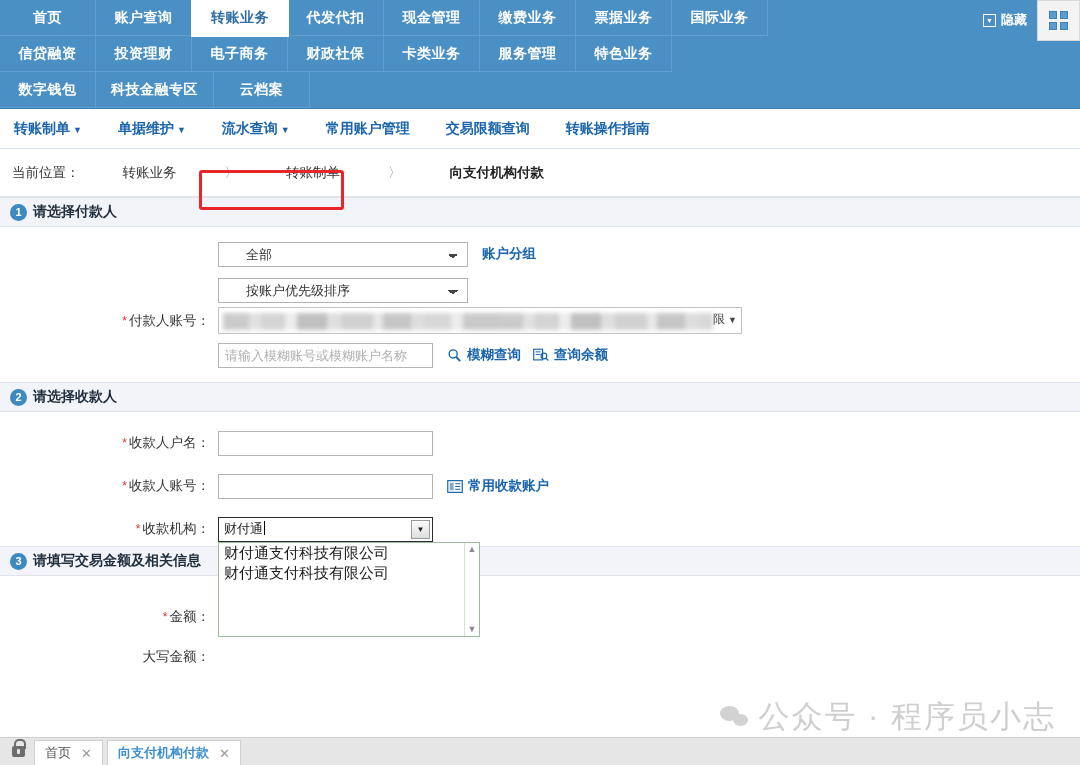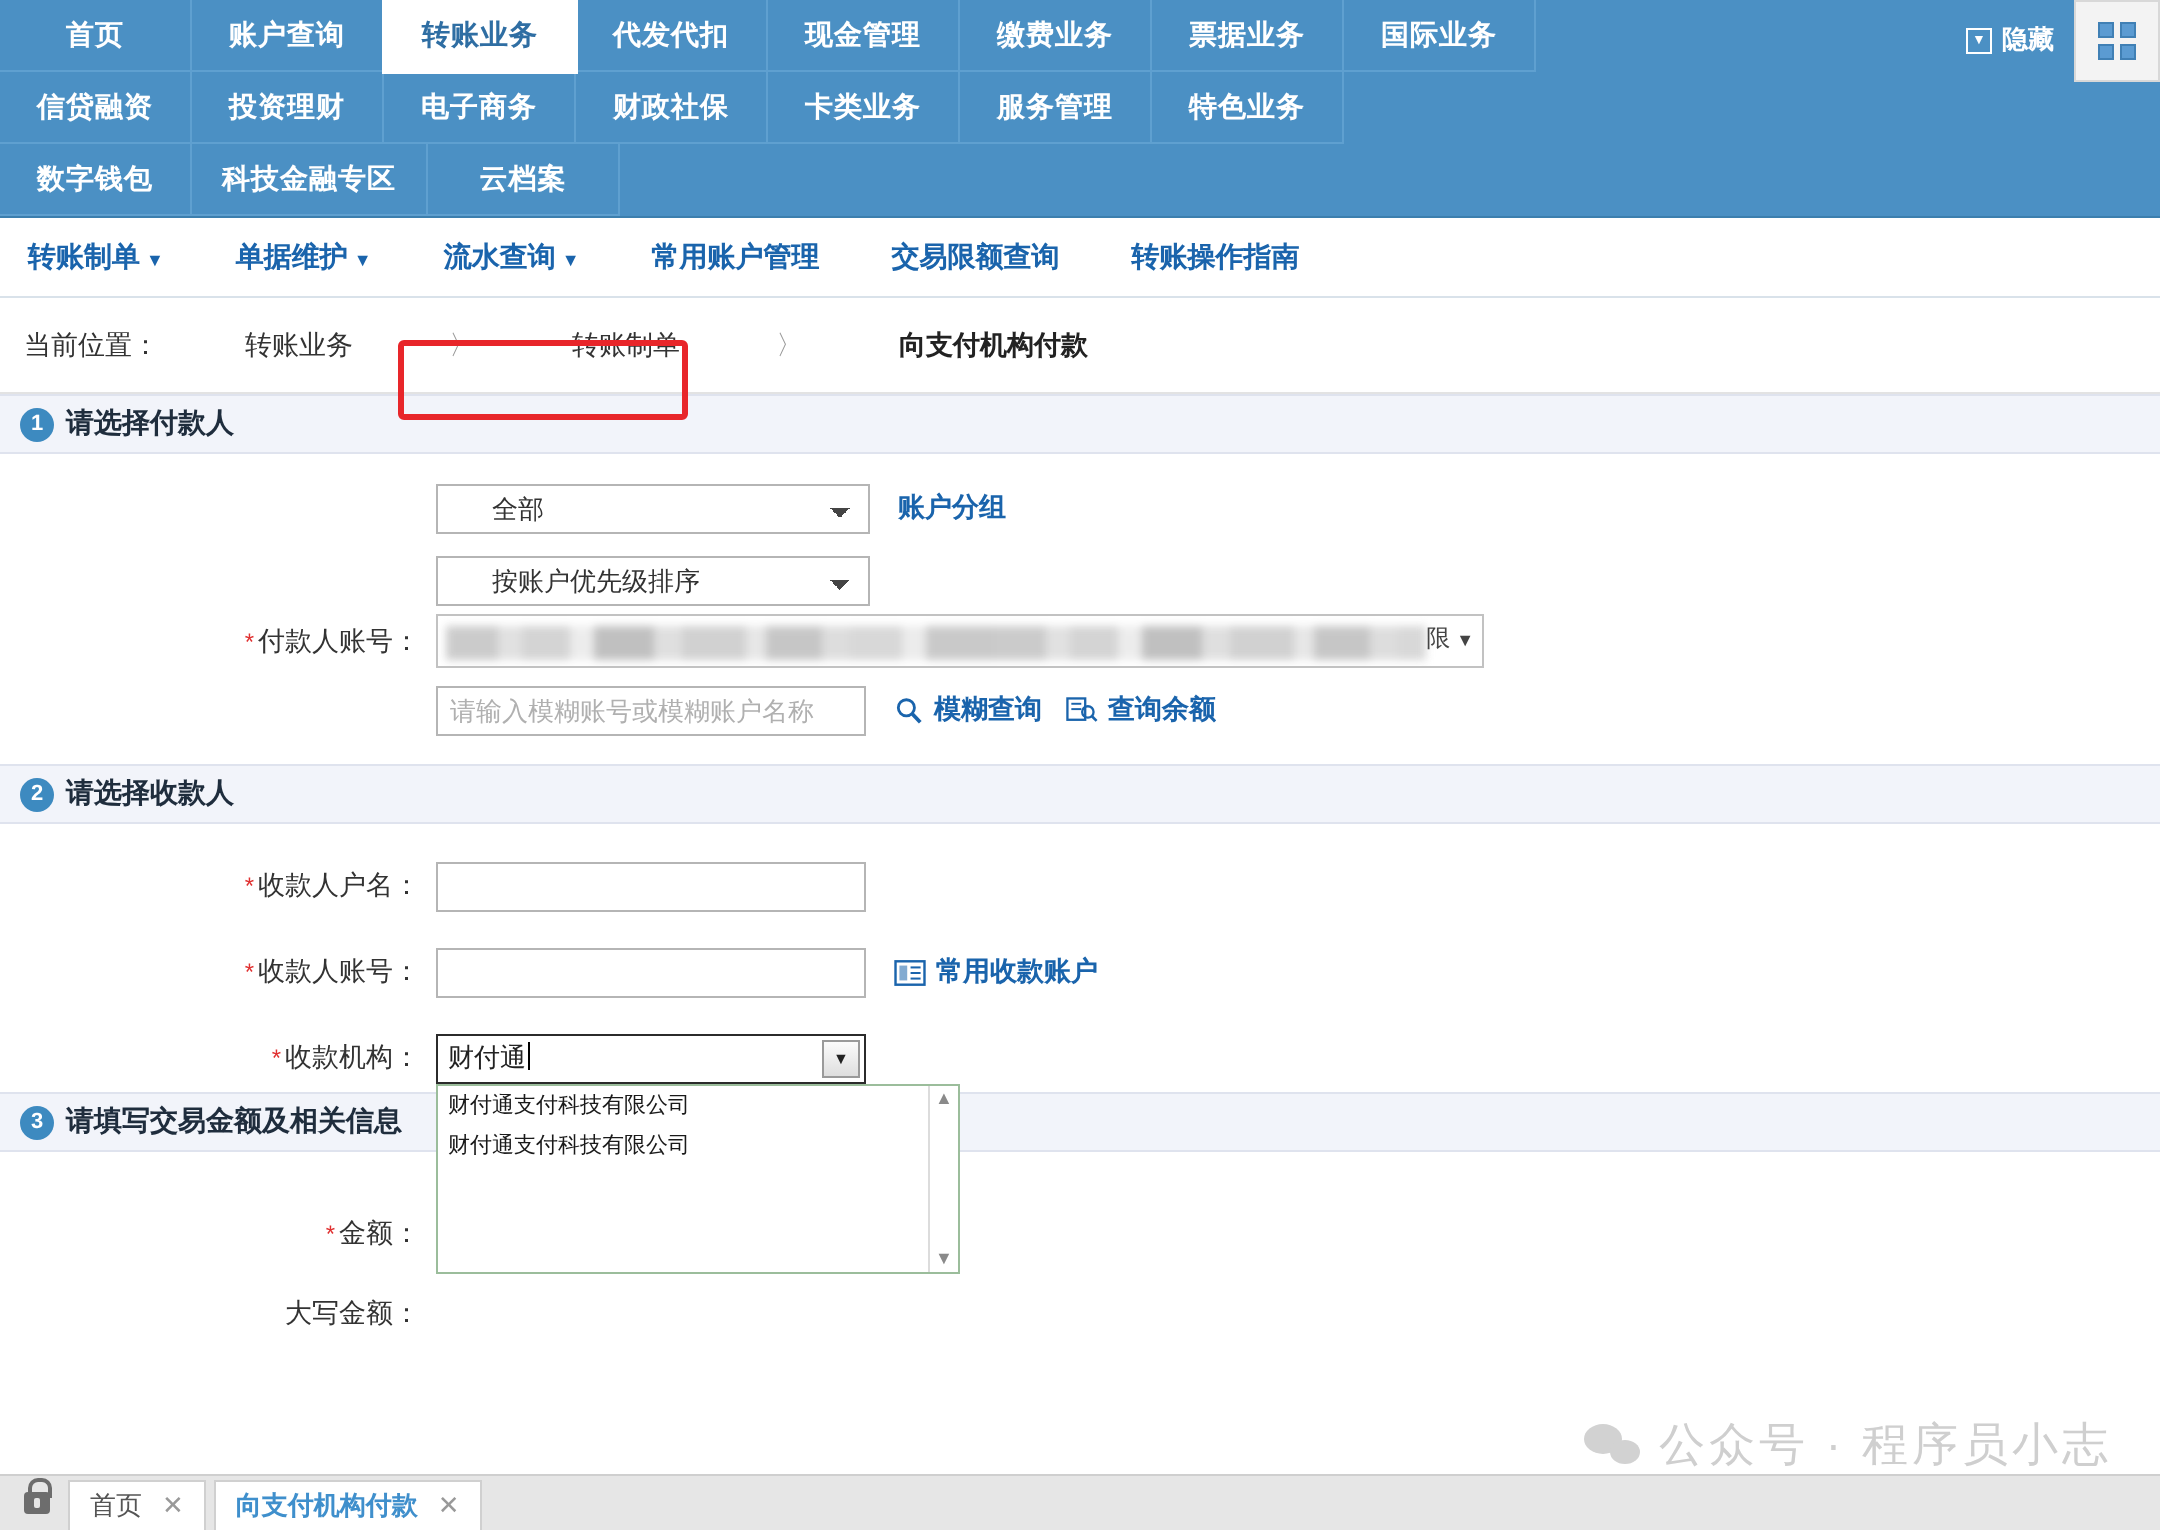--- a/index.html
+++ b/index.html
@@ -214,21 +214,21 @@
   select.ui-select, input.ui-input {
     font-family: "Liberation Sans", "DejaVu Sans", sans-serif;
     font-size: 13px;
     color: #333;
     height: 25px;
     border: 1px solid #b5b5b5;
     background: #fff;
     padding: 0 6px;
     outline: none;
   }
-  select.ui-select { width: 217px; -webkit-appearance: none; appearance: none;
+  select.ui-select { width: 250px; -webkit-appearance: none; appearance: none;
     background-image: linear-gradient(45deg, transparent 50%, #444 50%), linear-gradient(135deg, #444 50%, transparent 50%);
     background-position: calc(100% - 14px) 11px, calc(100% - 9px) 11px;
     background-size: 5px 5px, 5px 5px;
     background-repeat: no-repeat;
     padding-left: 27px;
   }
   input.ui-input { width: 215px; }
   input.ui-input::placeholder { color: #b0b0b0; }
 
   .link {
@@ -304,21 +304,21 @@
   .combo-list {
     position: absolute;
     left: 0; top: 25px;
     width: 262px; height: 95px;
     background: #fff;
     border: 1px solid #9bbd9b;
     z-index: 30;
     overflow: hidden;
   }
   .combo-opt {
-    font-size: 11px;
+    font-size: 15px;
     color: #1a1a1a;
     padding: 1px 5px;
     line-height: 18px;
     cursor: pointer;
     white-space: nowrap;
   }
   .combo-scroll {
     position: absolute;
     right: 0; top: 0;
     width: 15px; height: 93px;
@@ -331,21 +331,21 @@
   .sc-arrow { font-size: 9px; color: #8a8a8a; line-height: 1; }
 
   
   .watermark {
     position: absolute;
     right: 24px; bottom: 27px;
     display: flex;
     align-items: center;
     gap: 8px;
     color: #cfcfcf;
-    font-size: 23px;
+    font-size: 31px;
     letter-spacing: 2px;
     user-select: none;
     pointer-events: none;
   }
   .wechat-glyph { position: relative; width: 30px; height: 22px; }
   .wechat-glyph span {
     position: absolute;
     background: #d2d2d2;
     border-radius: 50%;
   }

